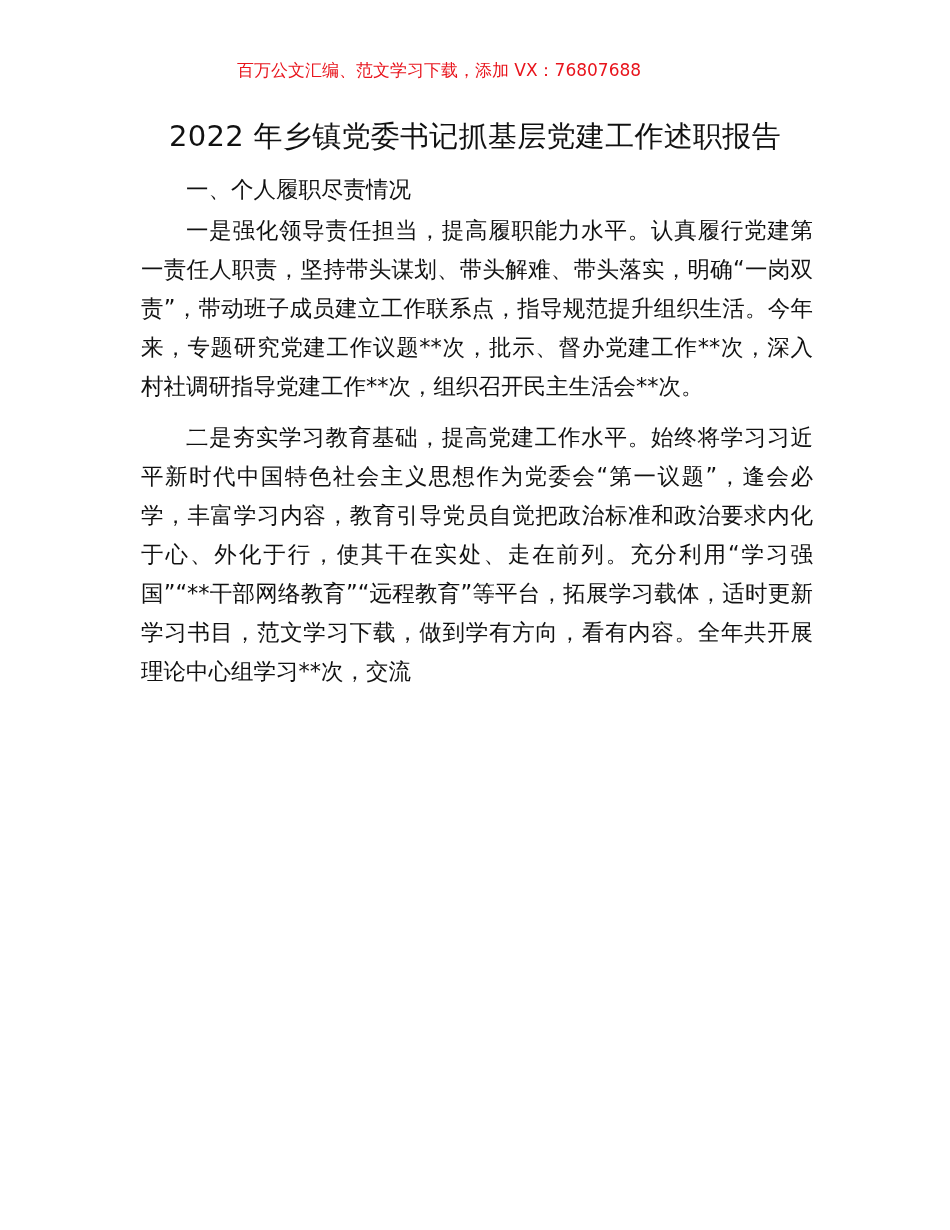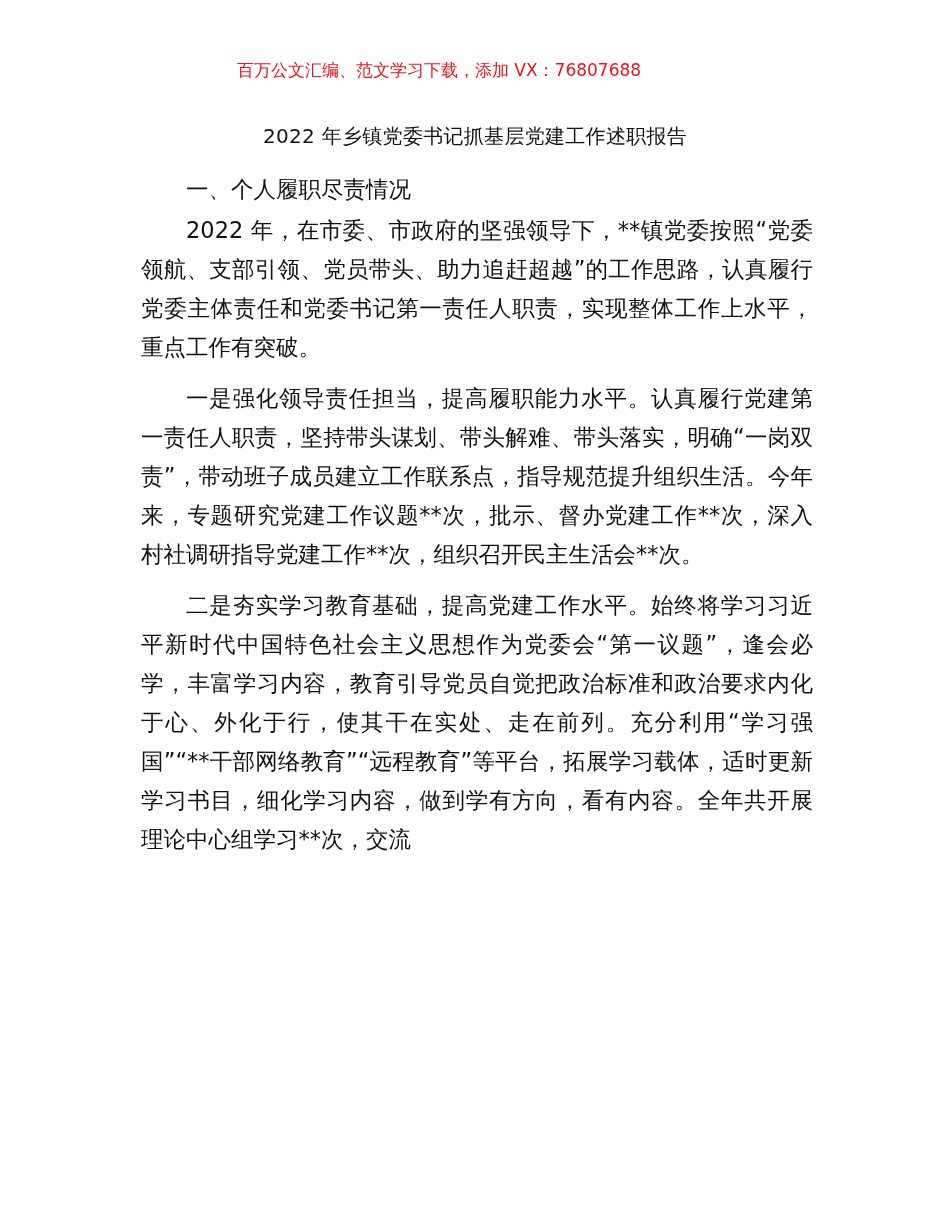--- a/index.html
+++ b/index.html
@@ -25,21 +25,21 @@
       font-size: 17px;
       line-height: 28px;
       letter-spacing: 0px;
     }
     .doc-title {
       position: absolute;
       top: 116px;
       left: 0;
       width: 950px;
       text-align: center;
-      font-size: 20px;
+      font-size: 29px;
       line-height: 40px;
       color: #111111;
       letter-spacing: 0.3px;
     }
     .doc-body {
       position: absolute;
       top: 170px;
       left: 141px;
       width: 672px;
       font-size: 22.5px;
@@ -61,16 +61,15 @@
   </style>
 </head>
 <body>
 
 <div class="watermark-header">百万公文汇编、范文学习下载，添加 VX：76807688</div>
 
 <div class="doc-title">2022 年乡镇党委书记抓基层党建工作述职报告</div>
 
 <div class="doc-body">
   <p class="heading">一、个人履职尽责情况</p>
-  <p class="para-gap">2022 年，在市委、市政府的坚强领导下，**镇党委按照“党委领航、支部引领、党员带头、助力追赶超越”的工作思路，认真履行党委主体责任和党委书记第一责任人职责，实现整体工作上水平，重点工作有突破。</p>
   <p class="para-gap">一是强化领导责任担当，提高履职能力水平。认真履行党建第一责任人职责，坚持带头谋划、带头解难、带头落实，明确“一岗双责”，带动班子成员建立工作联系点，指导规范提升组织生活。今年来，专题研究党建工作议题**次，批示、督办党建工作**次，深入村社调研指导党建工作**次，组织召开民主生活会**次。</p>
-  <p>二是夯实学习教育基础，提高党建工作水平。始终将学习习近平新时代中国特色社会主义思想作为党委会“第一议题”，逢会必学，丰富学习内容，教育引导党员自觉把政治标准和政治要求内化于心、外化于行，使其干在实处、走在前列。充分利用“学习强国”“**干部网络教育”“远程教育”等平台，拓展学习载体，适时更新学习书目，细化学习内容，做到学有方向，看有内容。全年共开展理论中心组学习**次，交流</p>
+  <p>二是夯实学习教育基础，提高党建工作水平。始终将学习习近平新时代中国特色社会主义思想作为党委会“第一议题”，逢会必学，丰富学习内容，教育引导党员自觉把政治标准和政治要求内化于心、外化于行，使其干在实处、走在前列。充分利用“学习强国”“**干部网络教育”“远程教育”等平台，拓展学习载体，适时更新学习书目，范文学习下载，做到学有方向，看有内容。全年共开展理论中心组学习**次，交流</p>
 </div>
 
 </body></html>

